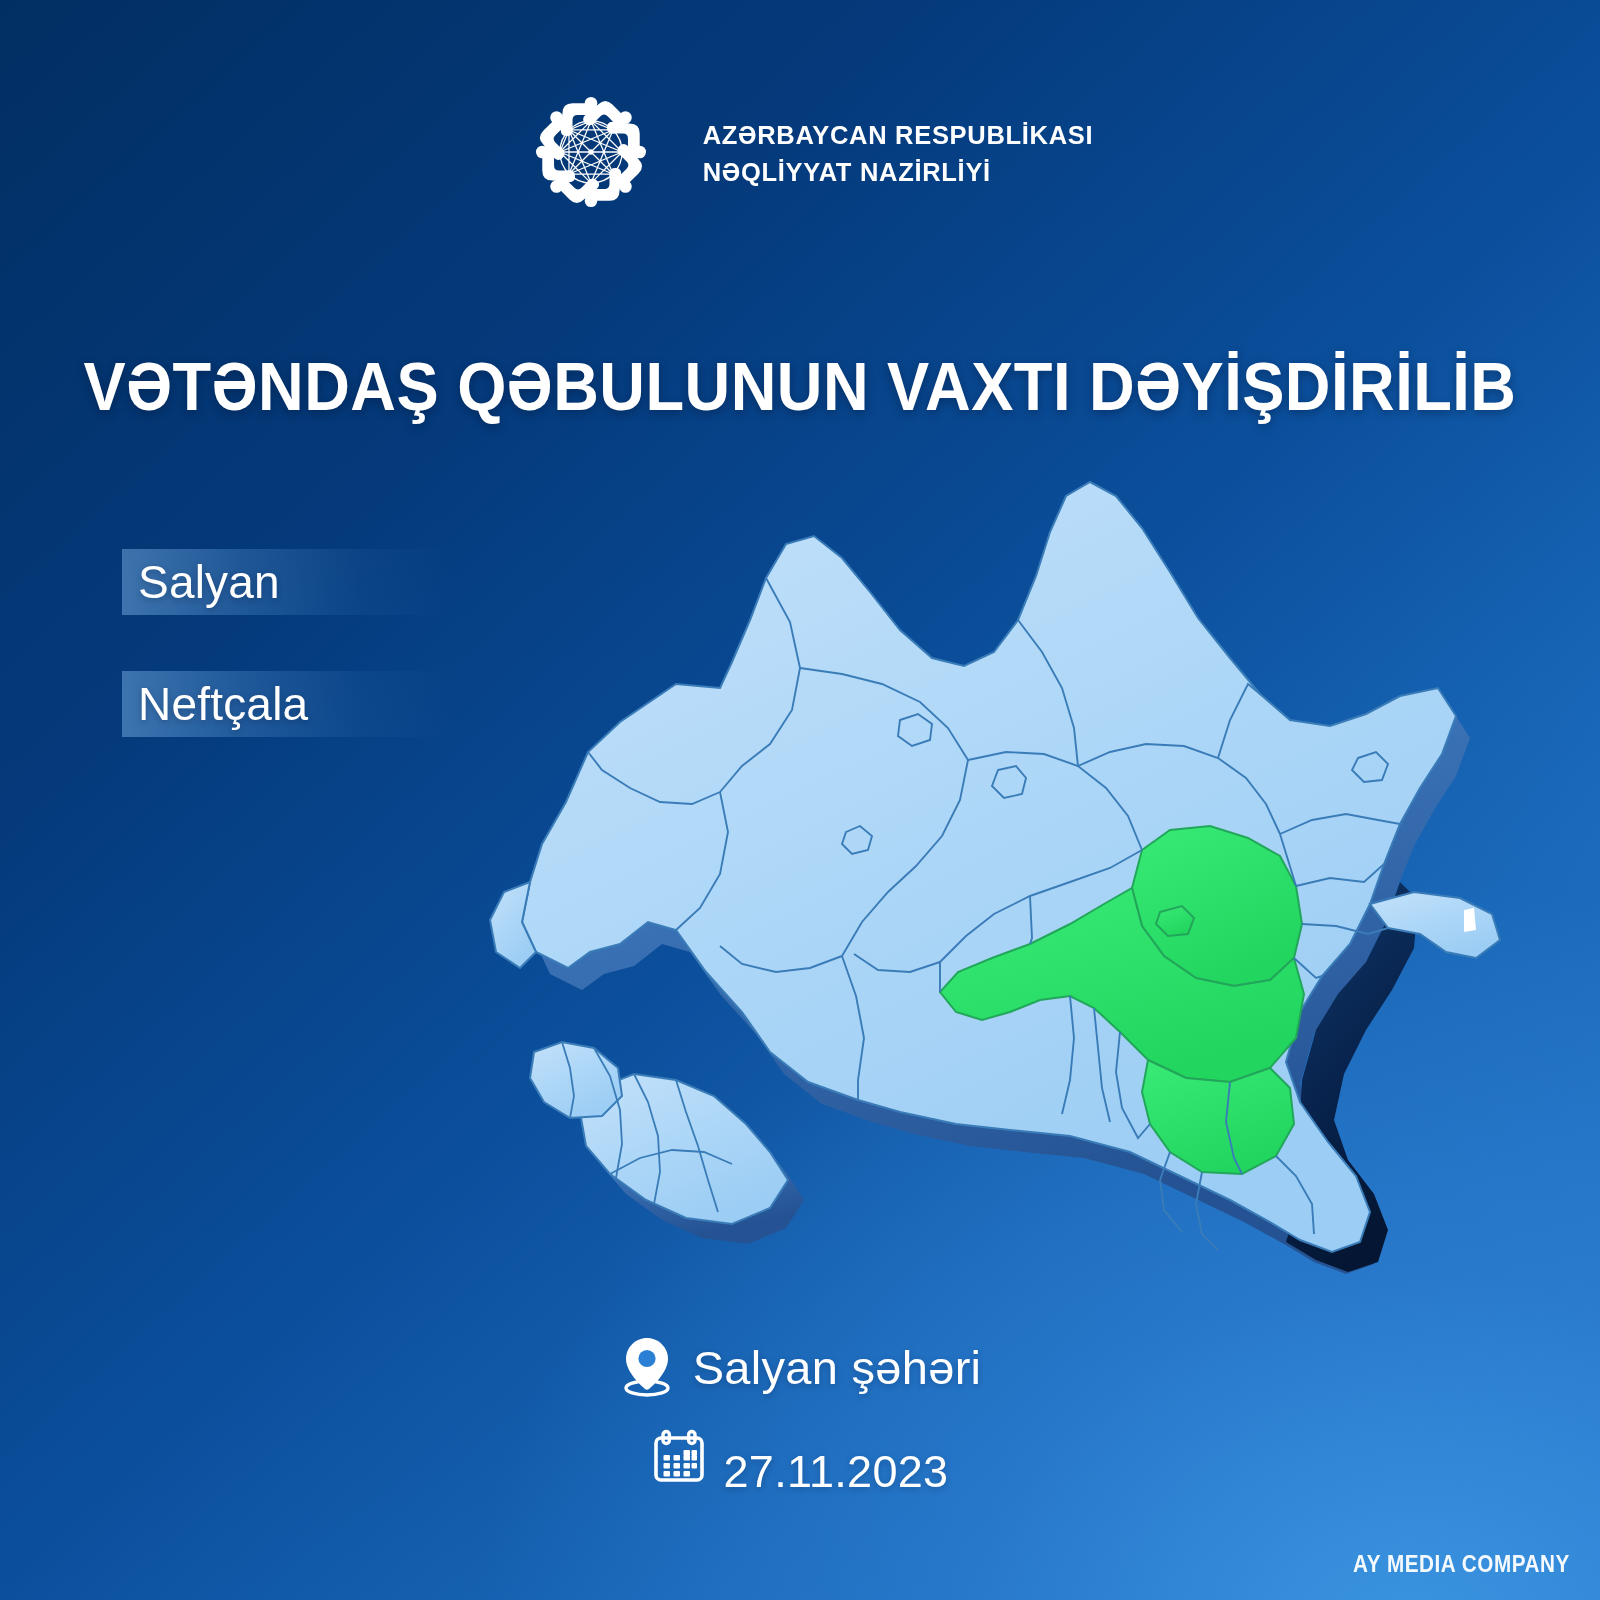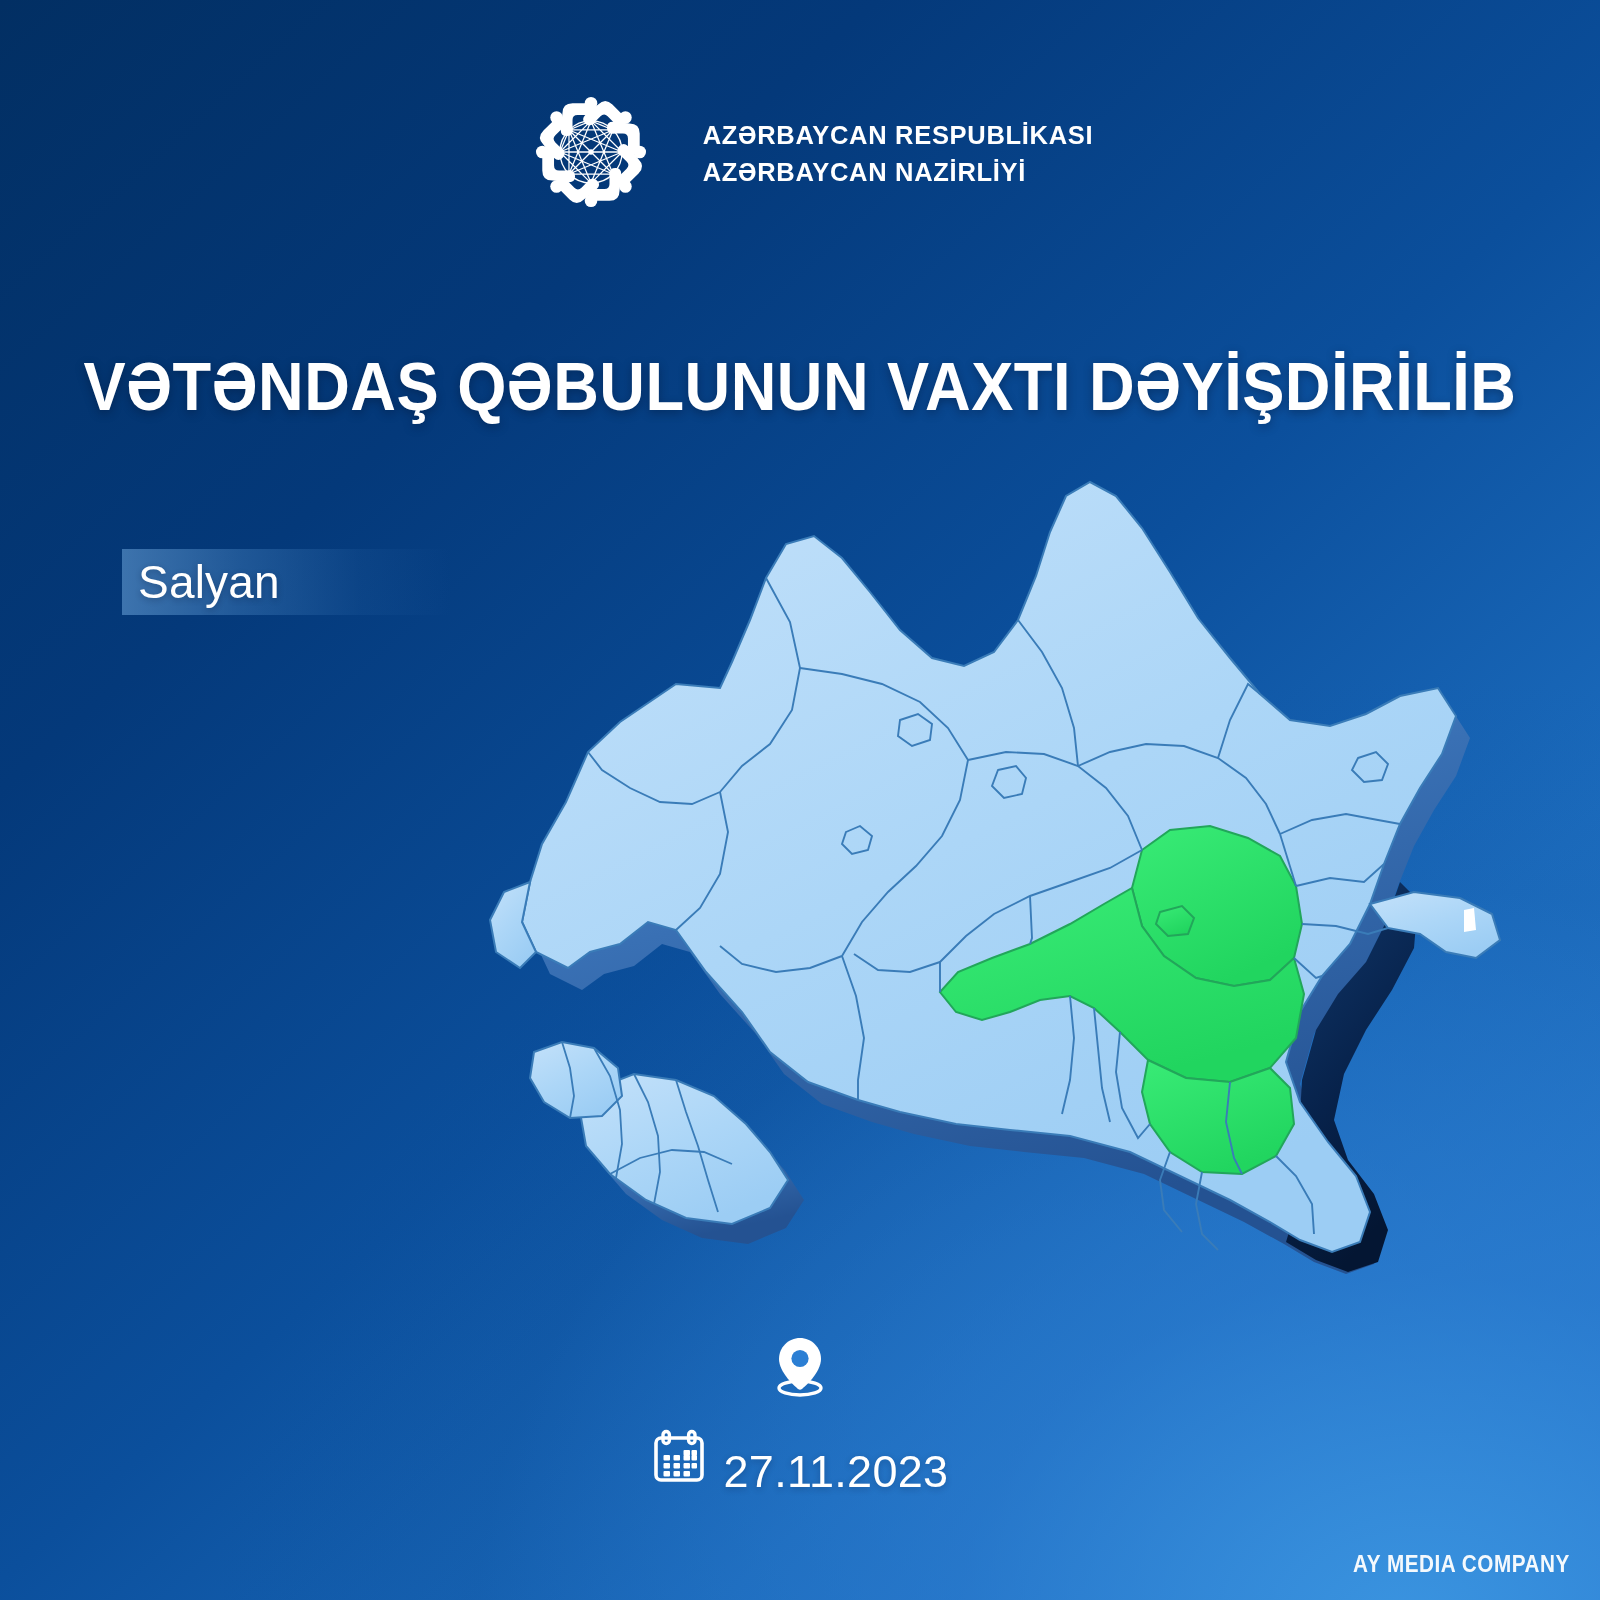--- a/index.html
+++ b/index.html
@@ -243,29 +243,32 @@
           <circle cx="-26.2" cy="26.2" r="4.2"></circle>
           <circle cx="-37" cy="0" r="4.2"></circle>
           <circle cx="-26.2" cy="-26.2" r="4.2"></circle>
           <circle cx="0" cy="0" r="3.2"></circle>
         </g>
       </g>
     </svg>
 
     <div class="ministry-lines">
       <span>AZƏRBAYCAN RESPUBLİKASI</span>
-      <span>AZƏRBAYCAN NAZİRLİYİ</span>
+      <span>NƏQLİYYAT NAZİRLİYİ</span>
     </div>
   </div>
 
   <h1 class="title">VƏTƏNDAŞ QƏBULUNUN VAXTI DƏYİŞDİRİLİB</h1>
 
   <div class="region-list">
     <div class="region-item">
       <span class="region-label">Salyan</span>
+    </div>
+    <div class="region-item">
+      <span class="region-label">Neftçala</span>
     </div>
   </div>
 
   <div class="map-wrap">
     <svg viewBox="0 0 1060 860" aria-hidden="true">
       <defs>
         <linearGradient id="extrudeSide" x1="0" y1="0" x2="0.3" y2="1">
           <stop offset="0%" stop-color="#6aa4da"></stop>
           <stop offset="55%" stop-color="#3970b4"></stop>
           <stop offset="100%" stop-color="#245292"></stop>
@@ -388,20 +391,21 @@
   </div>
 
   <div class="meta">
 
     <div class="meta-row location">
       <svg class="ico" width="56" height="62" viewBox="0 0 56 62" aria-hidden="true">
         <path d="M28 2 C16.4 2 7 11.4 7 23 C7 36.6 23.2 50.6 26.1 53 C27.2 53.9 28.8 53.9 29.9 53 C32.8 50.6 49 36.6 49 23 C49 11.4 39.6 2 28 2 Z" fill="#ffffff"></path>
         <circle cx="28" cy="22.5" r="8.6" fill="#2b7fd4"></circle>
         <ellipse cx="28" cy="52" rx="21" ry="7" fill="none" stroke="#ffffff" stroke-width="3.4"></ellipse>
       </svg>
+      <span class="meta-text">Salyan şəhəri</span>
     </div>
 
     <div class="meta-row date">
       <svg class="ico" width="54" height="54" viewBox="0 0 54 54" aria-hidden="true">
         <rect x="11" y="2.5" width="6.4" height="12" rx="3.2" fill="none" stroke="#ffffff" stroke-width="3.4"></rect>
         <rect x="36.6" y="2.5" width="6.4" height="12" rx="3.2" fill="none" stroke="#ffffff" stroke-width="3.4"></rect>
         <rect x="4" y="9" width="46" height="42" rx="5" fill="none" stroke="#ffffff" stroke-width="3.6"></rect>
         <g fill="#ffffff">
           <rect x="11.5" y="26" width="6.5" height="5.5" rx="1"></rect>
           <rect x="21.5" y="26" width="6.5" height="5.5" rx="1"></rect>

